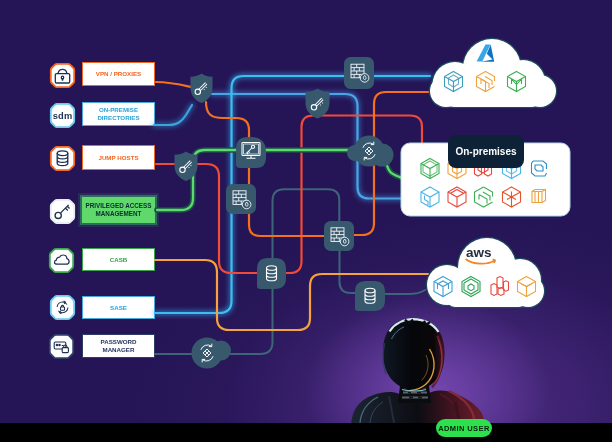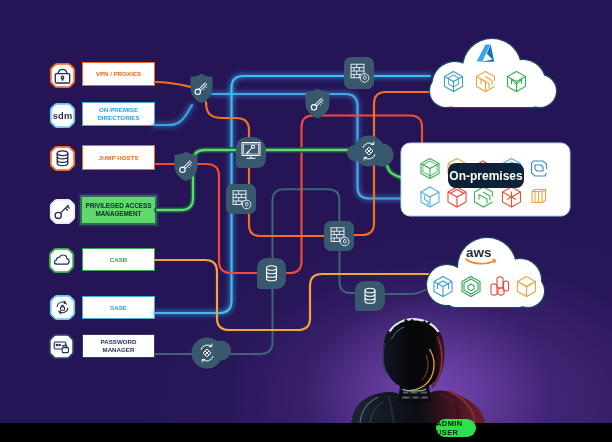--- a/index.html
+++ b/index.html
@@ -9,24 +9,24 @@
       radial-gradient(170px 130px at 428px 390px, rgba(150,95,215,.55), rgba(150,95,215,0) 72%),
       radial-gradient(300px 190px at 450px 400px, rgba(110,62,170,.45), rgba(110,62,170,0) 75%),
       radial-gradient(420px 250px at 470px 420px, rgba(90,50,140,.35), rgba(90,50,140,0) 80%),
       #251556;}
   .abs{position:absolute;}
   #title{left:65px;top:20px;color:#fff;font-size:17px;font-weight:700;letter-spacing:.2px;}
   .lbl{box-sizing:border-box;background:#fff;display:flex;align-items:center;justify-content:center;
        text-align:center;font-weight:700;letter-spacing:.2px;line-height:1.25;}
   .lbl{left:82px;width:73px;height:24px;font-size:6.2px;letter-spacing:0;border:1.5px solid;}
   #bar{left:0;top:423px;width:612px;height:19px;background:#000;z-index:30;}
-  #admin{left:436px;top:419px;width:40px;height:18px;background:#2ee04b;border-radius:9px;z-index:31;
+  #admin{left:436px;top:419px;width:56px;height:18px;background:#2ee04b;border-radius:9px;z-index:31;
     display:flex;align-items:center;justify-content:center;color:#04220f;font-size:7.5px;font-weight:700;letter-spacing:.4px;}
-  #onpremtxt{left:448px;top:135px;width:76px;height:25px;background:#0d2137;border-radius:8px;z-index:6;
-    display:flex;align-items:center;justify-content:center;color:#fff;font-size:12px;font-weight:700;margin-top:28px;}
+  #onpremtxt{left:448px;top:135px;width:76px;height:33px;background:#0d2137;border-radius:8px;z-index:6;
+    display:flex;align-items:center;justify-content:center;color:#fff;font-size:10px;font-weight:700;}
 </style>
 </head>
 <body>
 <div id="stage">
   <svg class="abs" style="left:0;top:0;z-index:1" width="612" height="442" viewBox="0 0 612 442" fill="none">
 
     <defs>
       <filter id="gl" x="-30%" y="-30%" width="160%" height="160%">
           <feGaussianBlur stdDeviation="2.6"></feGaussianBlur>
         </filter>

